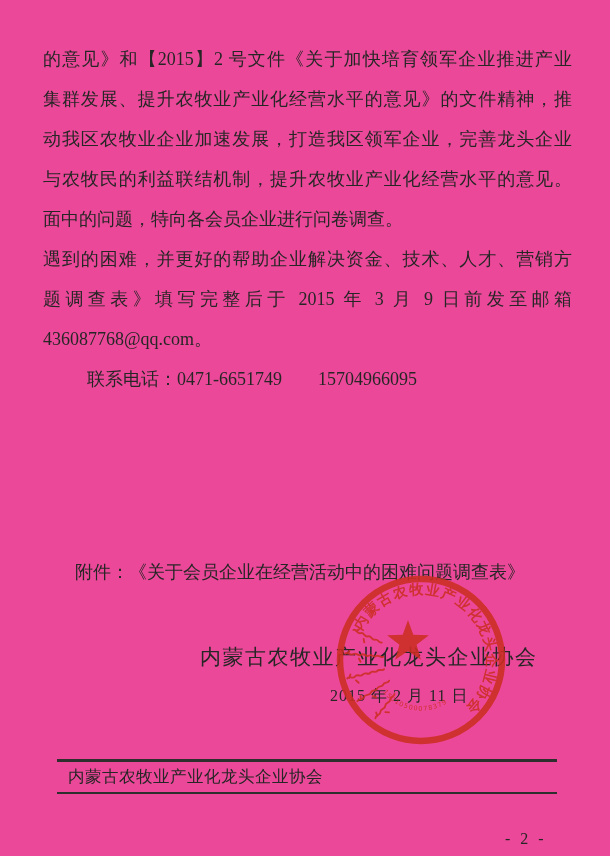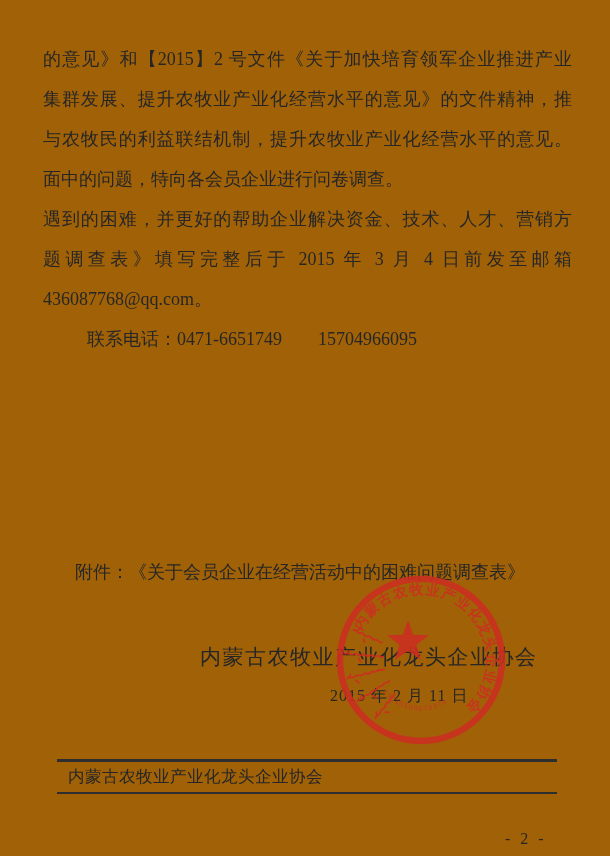--- a/index.html
+++ b/index.html
@@ -1,20 +1,20 @@
 <!DOCTYPE html>
 <html><head>
 <meta charset="utf-8">
 <style>
   html,body{margin:0;padding:0;background:#e8e8e8;}
   .page{
     position:relative;
     width:610px;height:856px;
     margin:0 auto;
-    background:#a16207;
+    background:#ec4899;
     font-family:"Liberation Serif","DejaVu Serif",serif;
     color:#262626;
     overflow:hidden;
   }
   
   .bodytext{
     position:absolute;
     left:43px;top:39px;width:529px;
     font-size:18px;line-height:40px;
   }
@@ -57,24 +57,25 @@
   }
 </style>
 </head>
 <body>
 
 <div class="page">
 
   <div class="bodytext">
     <div class="bl j">的意见》和【2015】2 号文件《关于加快培育领军企业推进产业</div>
     <div class="bl j">集群发展、提升农牧业产业化经营水平的意见》的文件精神，推</div>
+    <div class="bl j">动我区农牧业企业加速发展，打造我区领军企业，完善龙头企业</div>
     <div class="bl j">与农牧民的利益联结机制，提升农牧业产业化经营水平的意见。</div>
     <div class="bl">面中的问题，特向各会员企业进行问卷调查。</div>
     <div class="bl j">遇到的困难，并更好的帮助企业解决资金、技术、人才、营销方</div>
-    <div class="bl j">题调查表》填写完整后于 2015 年 3 月 4 日前发至邮箱</div>
+    <div class="bl j">题调查表》填写完整后于 2015 年 3 月 9 日前发至邮箱</div>
     <div class="bl">436087768@qq.com。</div>
     <div class="bl indent pre">联系电话：0471-6651749　　15704966095</div>
   </div>
 
   <div class="attachment">附件：《关于会员企业在经营活动中的困难问题调查表》</div>
 
   <div class="sig-org">内蒙古农牧业产业化龙头企业协会</div>
   <div class="sig-date">2015 年 2 月 11 日</div>
 
   <svg class="seal" viewBox="0 0 176 176">

